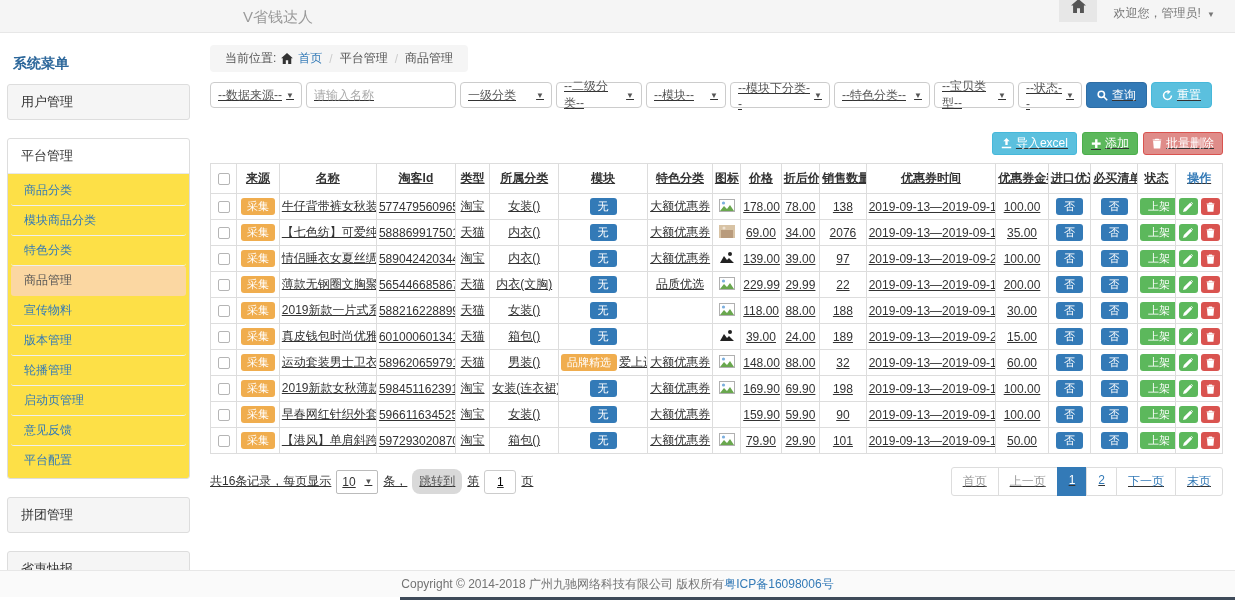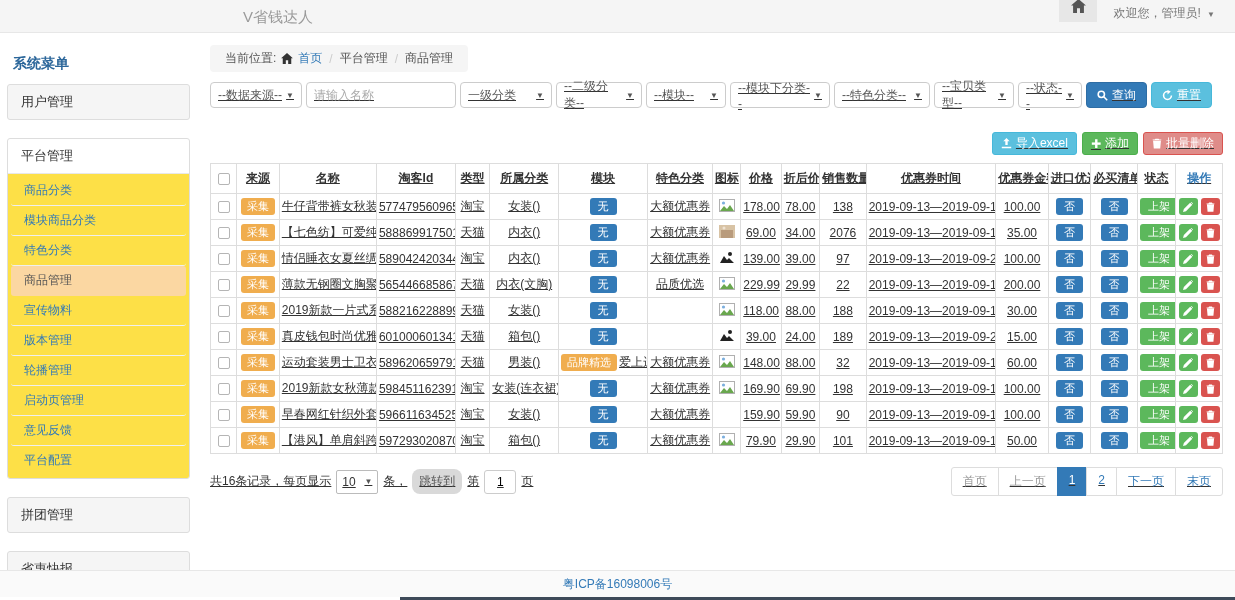--- a/index.html
+++ b/index.html
@@ -638,15 +638,16 @@
         <span class="pg active">1</span>
         <span class="pg">2</span>
         <span class="pg">下一页</span>
         <span class="pg">末页</span>
       </div>
   </div>
 
 </div>
 
 <div class="footer">
+  <span>Copyright © 2014-2018 广州九驰网络科技有限公司 版权所有</span>
   <a>粤ICP备16098006号</a>
 </div>
 <div class="bottom-strip"></div>
 
 </body></html>

